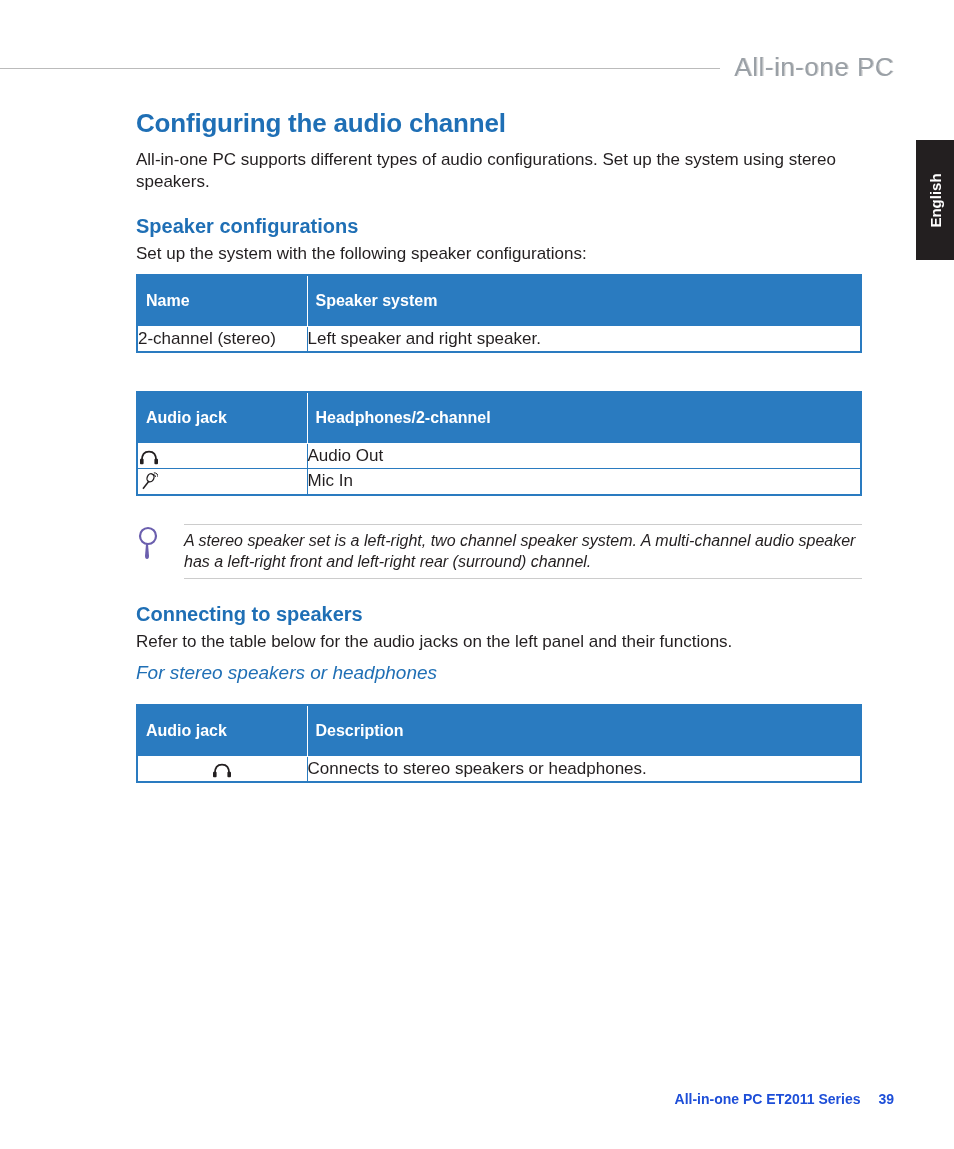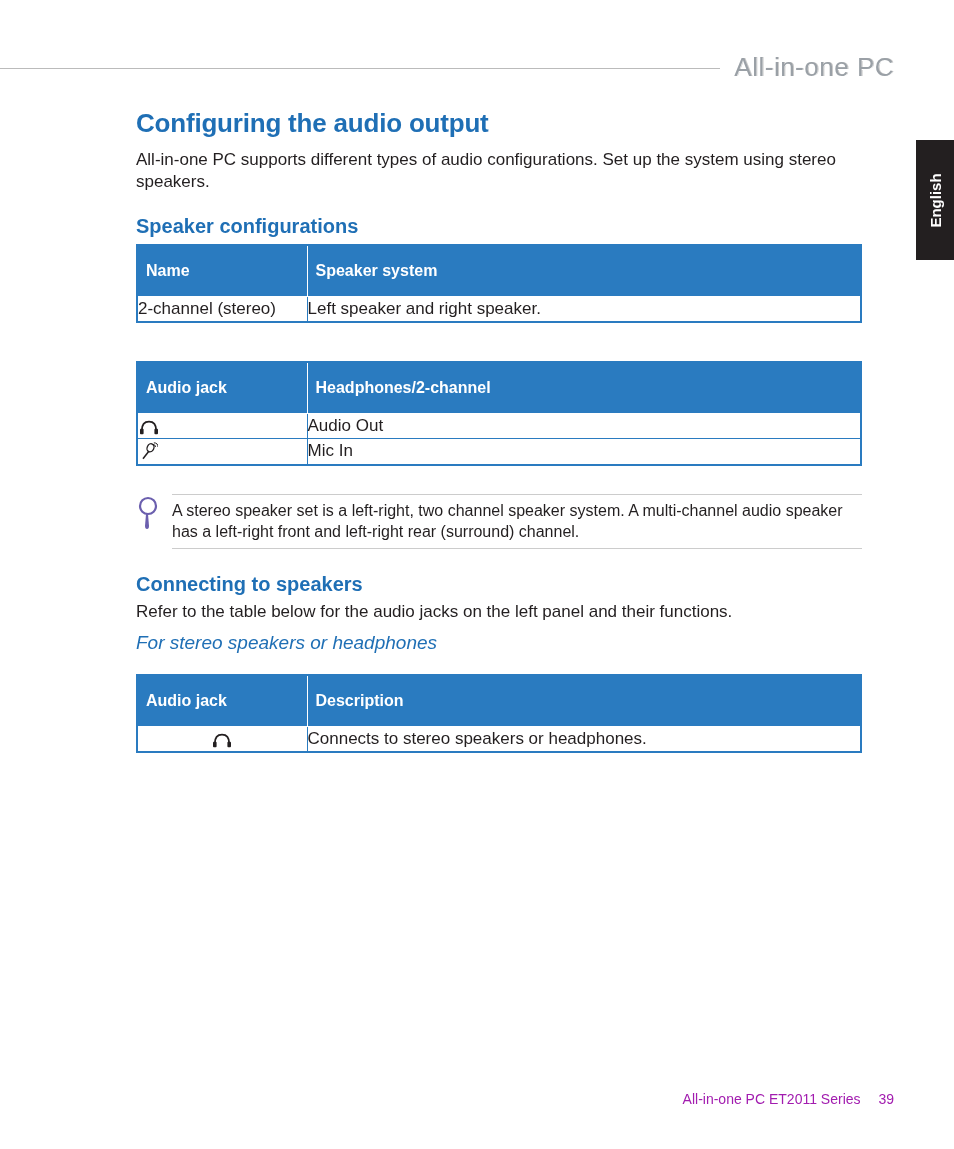--- a/index.html
+++ b/index.html
@@ -98,24 +98,25 @@
     padding: 2px 0;
     font-size: 17px;
     vertical-align: middle;
   }
   table.blue-table th:first-child,
   table.blue-table td:first-child {
     width: 170px;
   }
   .note-box {
     display: flex;
-    gap: 8px;
+    gap: 20px;
     margin-top: 18px;
     margin-bottom: 24px;
     align-items: flex-start;
+    font-style: italic;
   }
   .note-box .icon {
     flex: 0 0 28px;
     padding-top: 2px;
   }
   .note-box .text {
     flex: 1;
     font-size: 16px;
     line-height: 1.3;
     border-top: 1px solid #ccc;
@@ -129,43 +130,45 @@
     margin-bottom: 20px;
     margin-top: 6px;
   }
   .icon-cell { text-align: left; padding-left: 8px; }
   .icon-cell.center { text-align: center; }
   .footer {
     position: absolute;
     bottom: 42px;
     right: 60px;
     font-size: 14px;
-    color: #a21caf;
+    color: #1d4ed8;
+    font-weight: bold;
   }
   .footer .pg { margin-left: 14px; }
   svg.hp-icon { width: 22px; height: 18px; vertical-align: middle; }
   svg.mic-icon { width: 20px; height: 20px; vertical-align: middle; }
   svg.mag-icon { width: 26px; height: 36px; }
 </style>
 </head>
 <body>
 
 <div class="top-rule"></div>
 <div class="brand">All-in-one PC</div>
 
 <div class="lang-tab">
   <span>English</span>
 </div>
 
 <div class="content">
 
-  <h1 class="main-title">Configuring the audio output</h1>
+  <h1 class="main-title">Configuring the audio channel</h1>
   <p class="body">All-in-one PC supports different types of audio configurations. Set up the system using stereo speakers.</p>
 
   <h2 class="sub">Speaker configurations</h2>
+  <p class="lead">Set up the system with the following speaker configurations:</p>
 
   <table class="blue-table">
     <tbody>
         <tr>
       <th>Name</th>
       <th>Speaker system</th>
     </tr>
     <tr>
       <td>2-channel (stereo)</td>
       <td>Left speaker and right speaker.</td>

